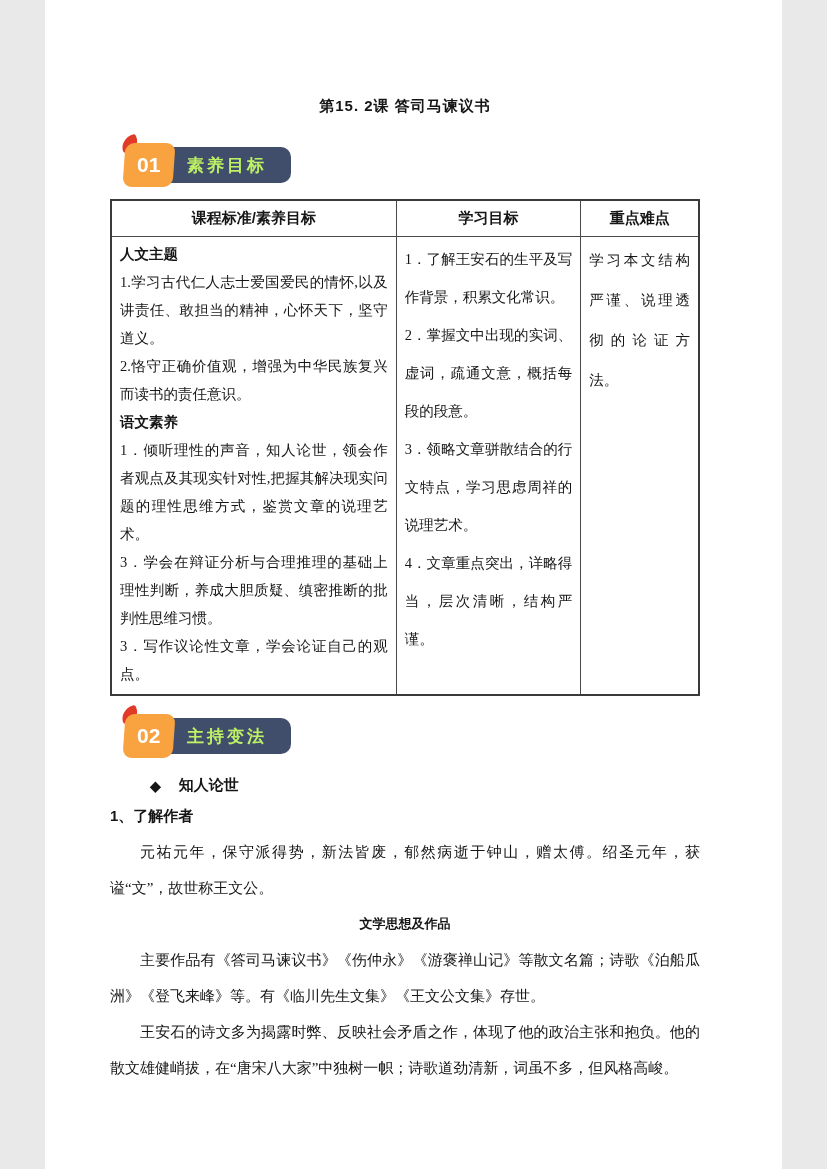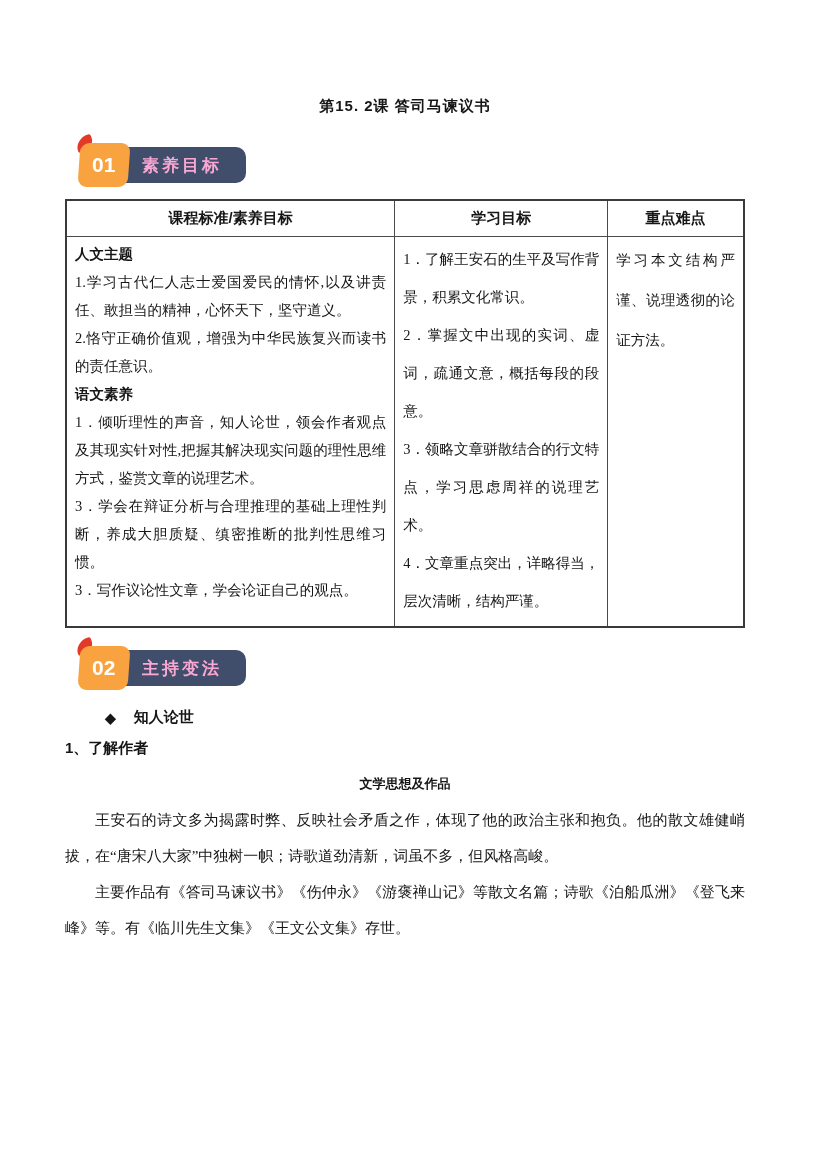--- a/index.html
+++ b/index.html
@@ -1,18 +1,18 @@
 <!DOCTYPE html>
 <html><head>
 <meta charset="utf-8">
 <style>
   * { box-sizing: border-box; }
   html,body { margin:0; padding:0; background:#e9e9e9; }
   .page {
-    width: 827px; height: 1169px; margin: 0 auto;
+    width: 737px; height: 1169px; margin: 0 auto;
     background: #ffffff; color: #161616;
     font-family: "Liberation Serif", "DejaVu Serif", serif;
     padding: 97px 82px 0 65px; overflow: hidden;
   }
   .doc-title {
     text-align: center; font-weight: bold; font-size: 15px;
     font-family: "Liberation Sans", sans-serif; margin: 0;
     letter-spacing: 1px;
   }
   
@@ -26,21 +26,21 @@
     position: relative; z-index: 2; width: 50px; height: 44px;
     background: #f8a240; border-radius: 9px; color: #fff;
     font-family: "Liberation Sans", sans-serif; font-weight: bold; font-size: 21px;
     display: flex; align-items: center; justify-content: center;
     transform: skewX(-4deg);
   }
   .badge .num span { transform: skewX(4deg); }
   .badge .pill {
     position: relative; z-index: 1; margin-left: -15px; height: 36px;
     padding: 0 24px 0 28px; background: #414e6b; border-radius: 10px;
-    color: #f9a8d4; font-family: "Liberation Sans", sans-serif; font-weight: bold;
+    color: #bef264; font-family: "Liberation Sans", sans-serif; font-weight: bold;
     font-size: 17px; display: flex; align-items: center; letter-spacing: 3px;
   }
   
   table.obj {
     width: 100%; border-collapse: collapse; table-layout: fixed;
     margin-top: 8px; border: 2px solid #3a3a3a;
   }
   table.obj th, table.obj td { border: 1px solid #4a4a4a; }
   table.obj th {
     font-family: "Liberation Sans", sans-serif; font-weight: bold;
@@ -135,19 +135,20 @@
     </div>
   </div>
 
   <div class="bullet-line">
     <span class="diamond">◆</span>
     <span>知人论世</span>
   </div>
 
   <div class="item-title">1、了解作者</div>
 
+  <p class="bodyp">元祐元年，保守派得势，新法皆废，郁然病逝于钟山，赠太傅。绍圣元年，获谥“文”，故世称王文公。</p>
 
   <h2 class="center-head">文学思想及作品</h2>
 
+  <p class="bodyp">主要作品有《答司马谏议书》《伤仲永》《游褒禅山记》等散文名篇；诗歌《泊船瓜洲》《登飞来峰》等。有《临川先生文集》《王文公文集》存世。</p>
   <p class="bodyp">王安石的诗文多为揭露时弊、反映社会矛盾之作，体现了他的政治主张和抱负。他的散文雄健峭拔，在“唐宋八大家”中独树一帜；诗歌道劲清新，词虽不多，但风格高峻。</p>
-  <p class="bodyp">主要作品有《答司马谏议书》《伤仲永》《游褒禅山记》等散文名篇；诗歌《泊船瓜洲》《登飞来峰》等。有《临川先生文集》《王文公文集》存世。</p>
 
 </div>
 
 </body></html>

